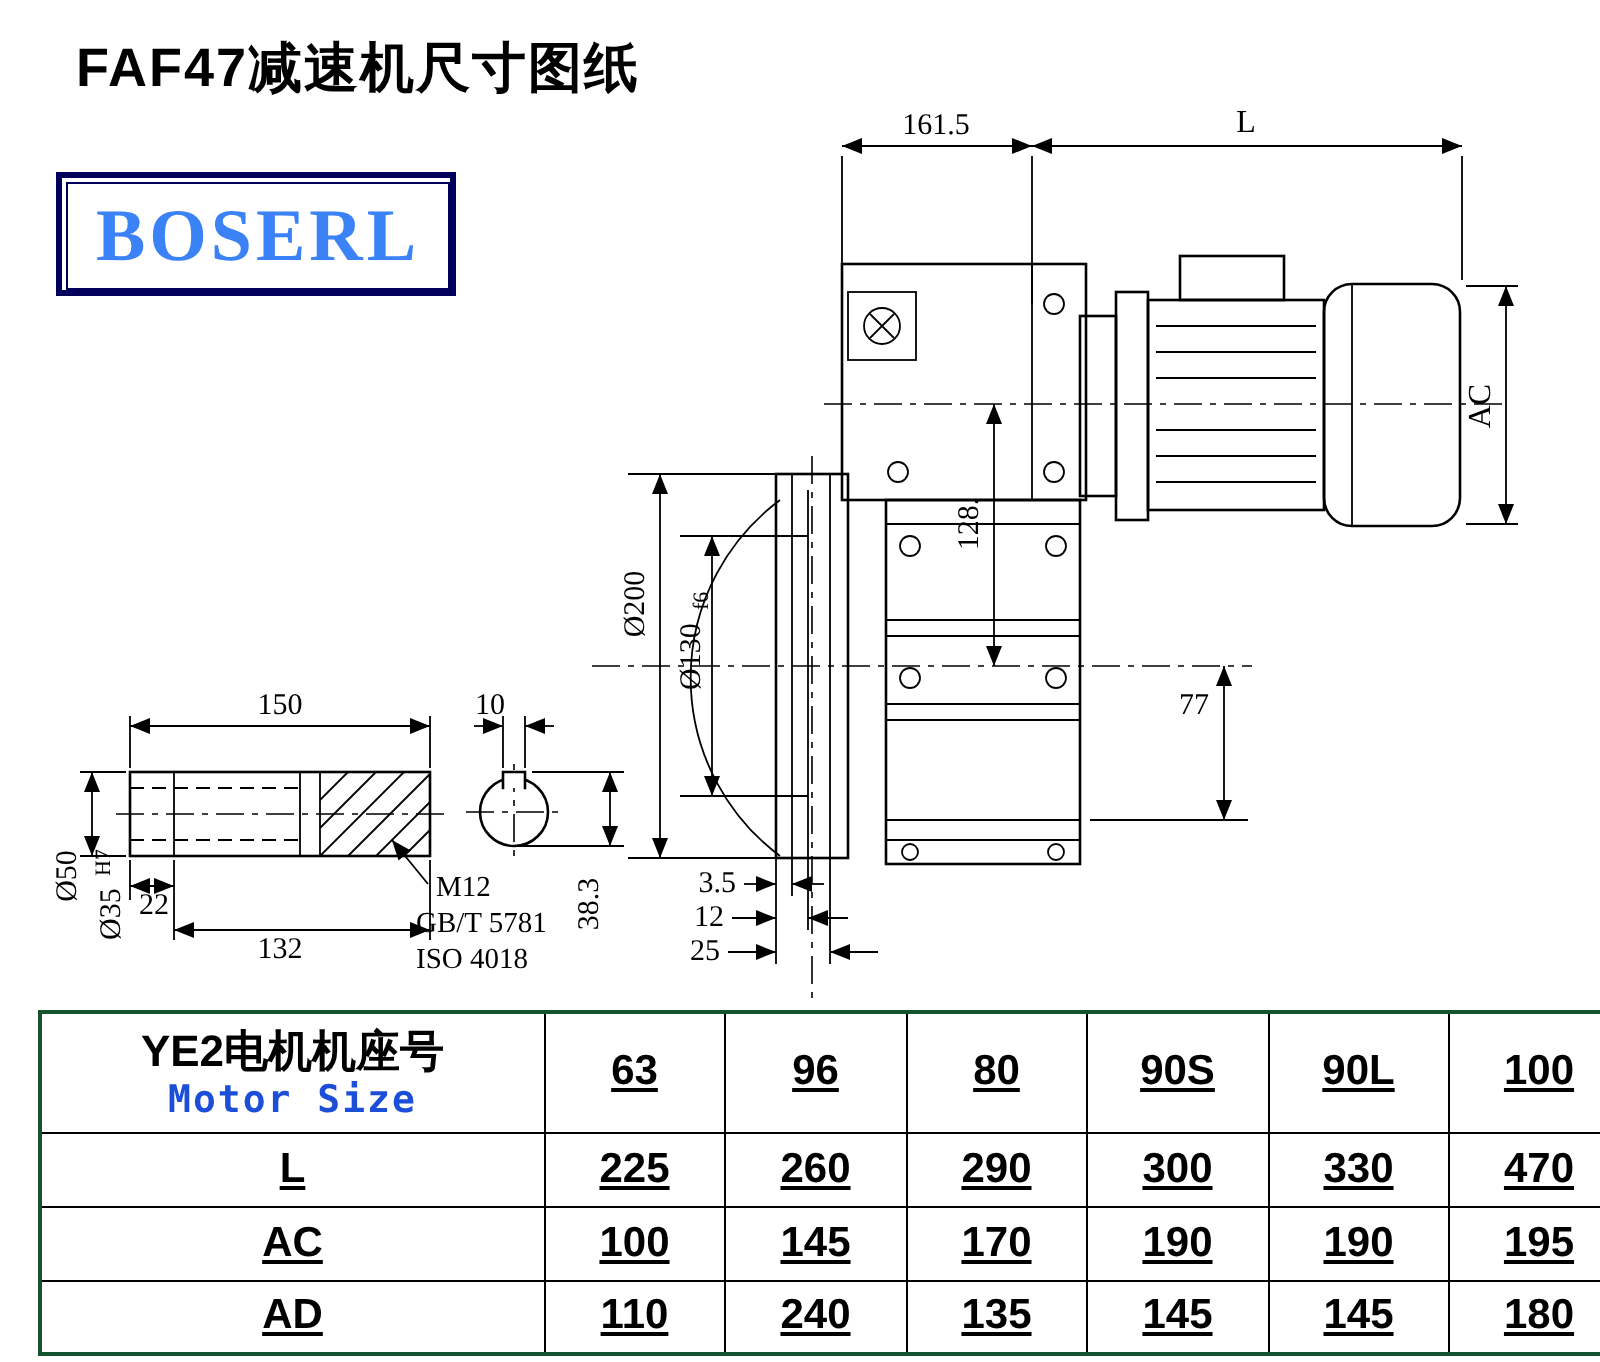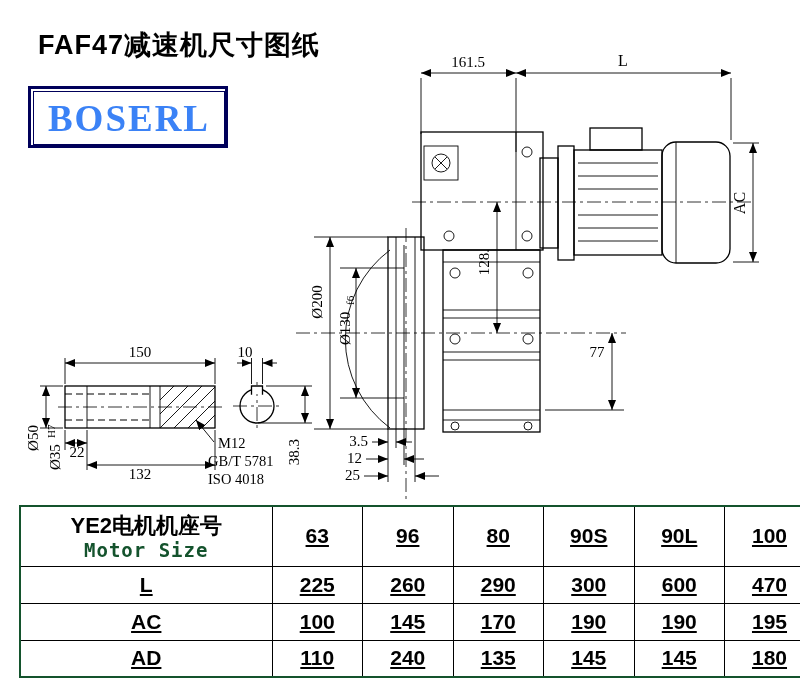--- a/index.html
+++ b/index.html
@@ -1,21 +1,21 @@
 <!DOCTYPE html>
 <html><head>
 <meta charset="utf-8">
 <style>
   html,body { margin:0; padding:0; }
   body {
     width:800px; height:681px; position:relative; overflow:hidden;
     background:#ffffff; font-family:"Liberation Sans", sans-serif;
   }
   .title {
-    position:absolute; left:38px; top:27px;
+    position:absolute; left:38px; top:16px;
     font-size:27px; font-weight:bold; color:#000; letter-spacing:1px;
   }
   .logo {
     position:absolute; left:28px; top:86px; width:190px; height:52px;
     border:3px solid #00005a; padding:2px; background:#fff;
   }
   .logo-inner {
     width:100%; height:100%; border:1px solid #00005a;
     display:flex; align-items:center; justify-content:center;
   }
@@ -39,21 +39,21 @@
   
   .table-wrap { position:absolute; left:0; top:505px; width:800px; height:176px; }
   table.spec {
     width:797px; margin-left:19px; border-collapse:collapse; table-layout:fixed;
     border:2px solid #14532d;
   }
   table.spec td, table.spec th { border:1px solid #000; text-align:center; vertical-align:middle; padding:0; }
   tr.h1 { height:60px; }
   tr.r  { height:37px; }
   .cn { font-size:22px; font-weight:bold; color:#000; line-height:1.25; }
-  .en { font-size:19px; font-weight:bold; color:#14532d; font-family:"DejaVu Sans Mono", monospace; letter-spacing:1px; }
+  .en { font-size:19px; font-weight:bold; color:#1d4ed8; font-family:"DejaVu Sans Mono", monospace; letter-spacing:1px; }
   td.num { font-size:21px; font-weight:600; color:#000; font-family:"Liberation Sans", sans-serif;text-decoration:underline; }
 </style>
 </head>
 <body>
 
 <div class="title">FAF47减速机尺寸图纸</div>
 
 <div class="logo">
   <div class="logo-inner">
     <span class="logo-text">BOSERL</span>
@@ -275,21 +275,21 @@
       <td class="num">90S</td>
       <td class="num">90L</td>
       <td class="num">100</td>
     </tr>
     <tr class="r">
       <td class="num">L</td>
       <td class="num">225</td>
       <td class="num">260</td>
       <td class="num">290</td>
       <td class="num">300</td>
-      <td class="num">600</td>
+      <td class="num">330</td>
       <td class="num">470</td>
     </tr>
     <tr class="r">
       <td class="num">AC</td>
       <td class="num">100</td>
       <td class="num">145</td>
       <td class="num">170</td>
       <td class="num">190</td>
       <td class="num">190</td>
       <td class="num">195</td>

